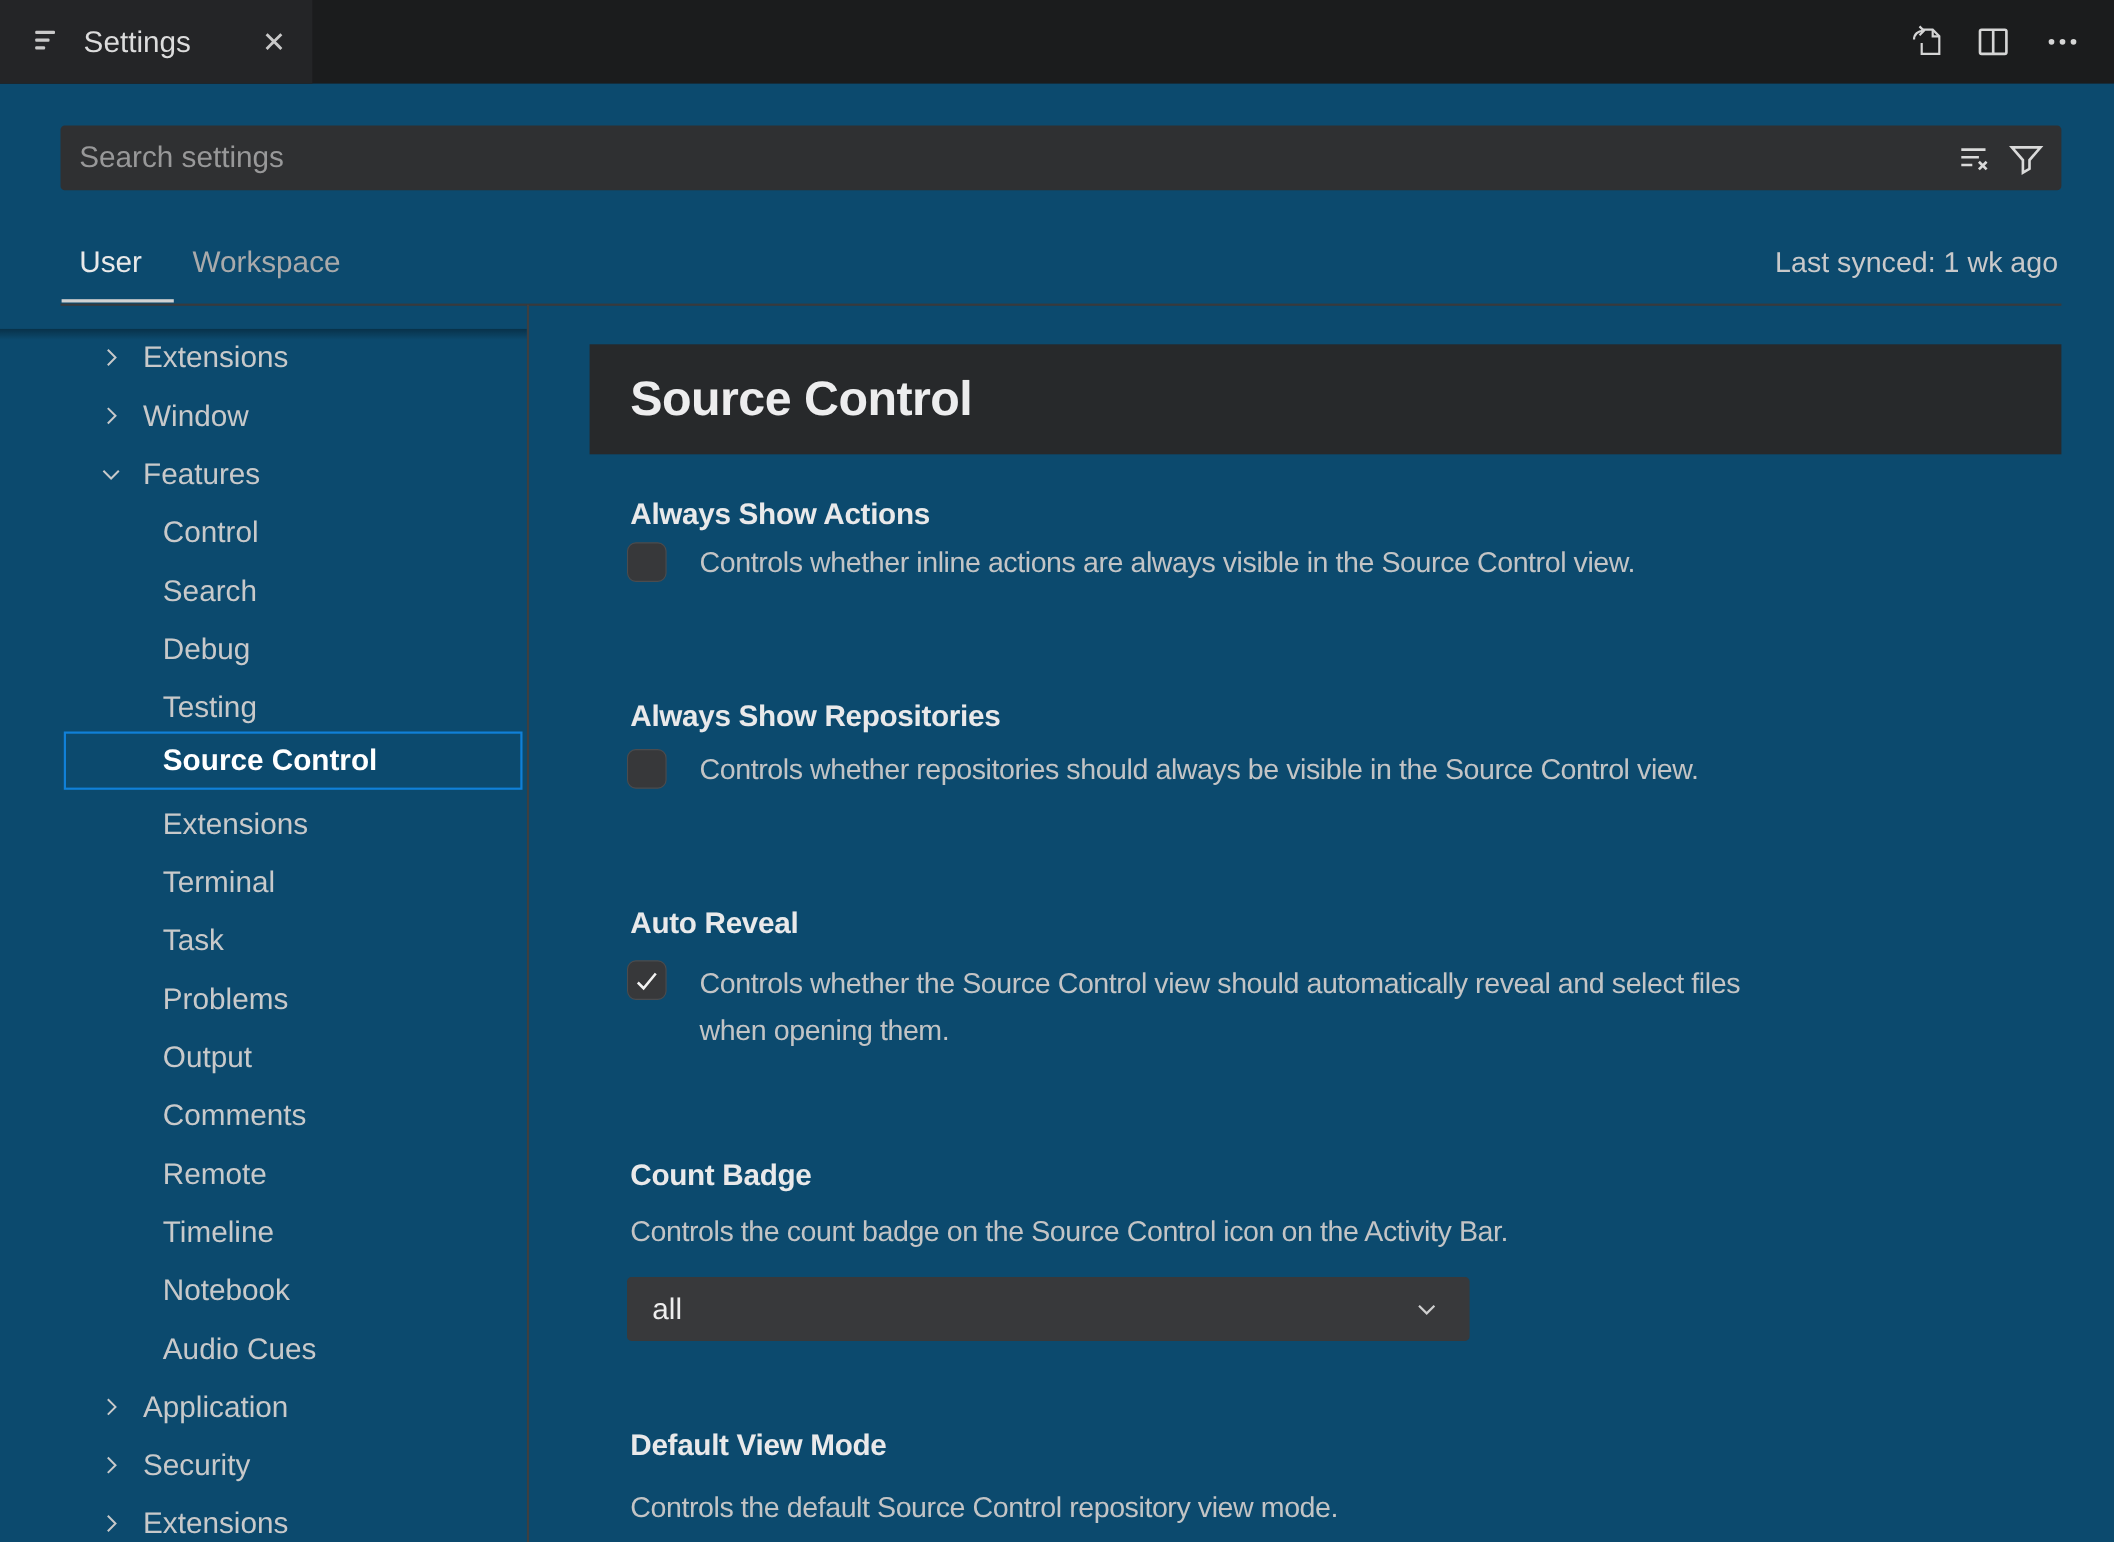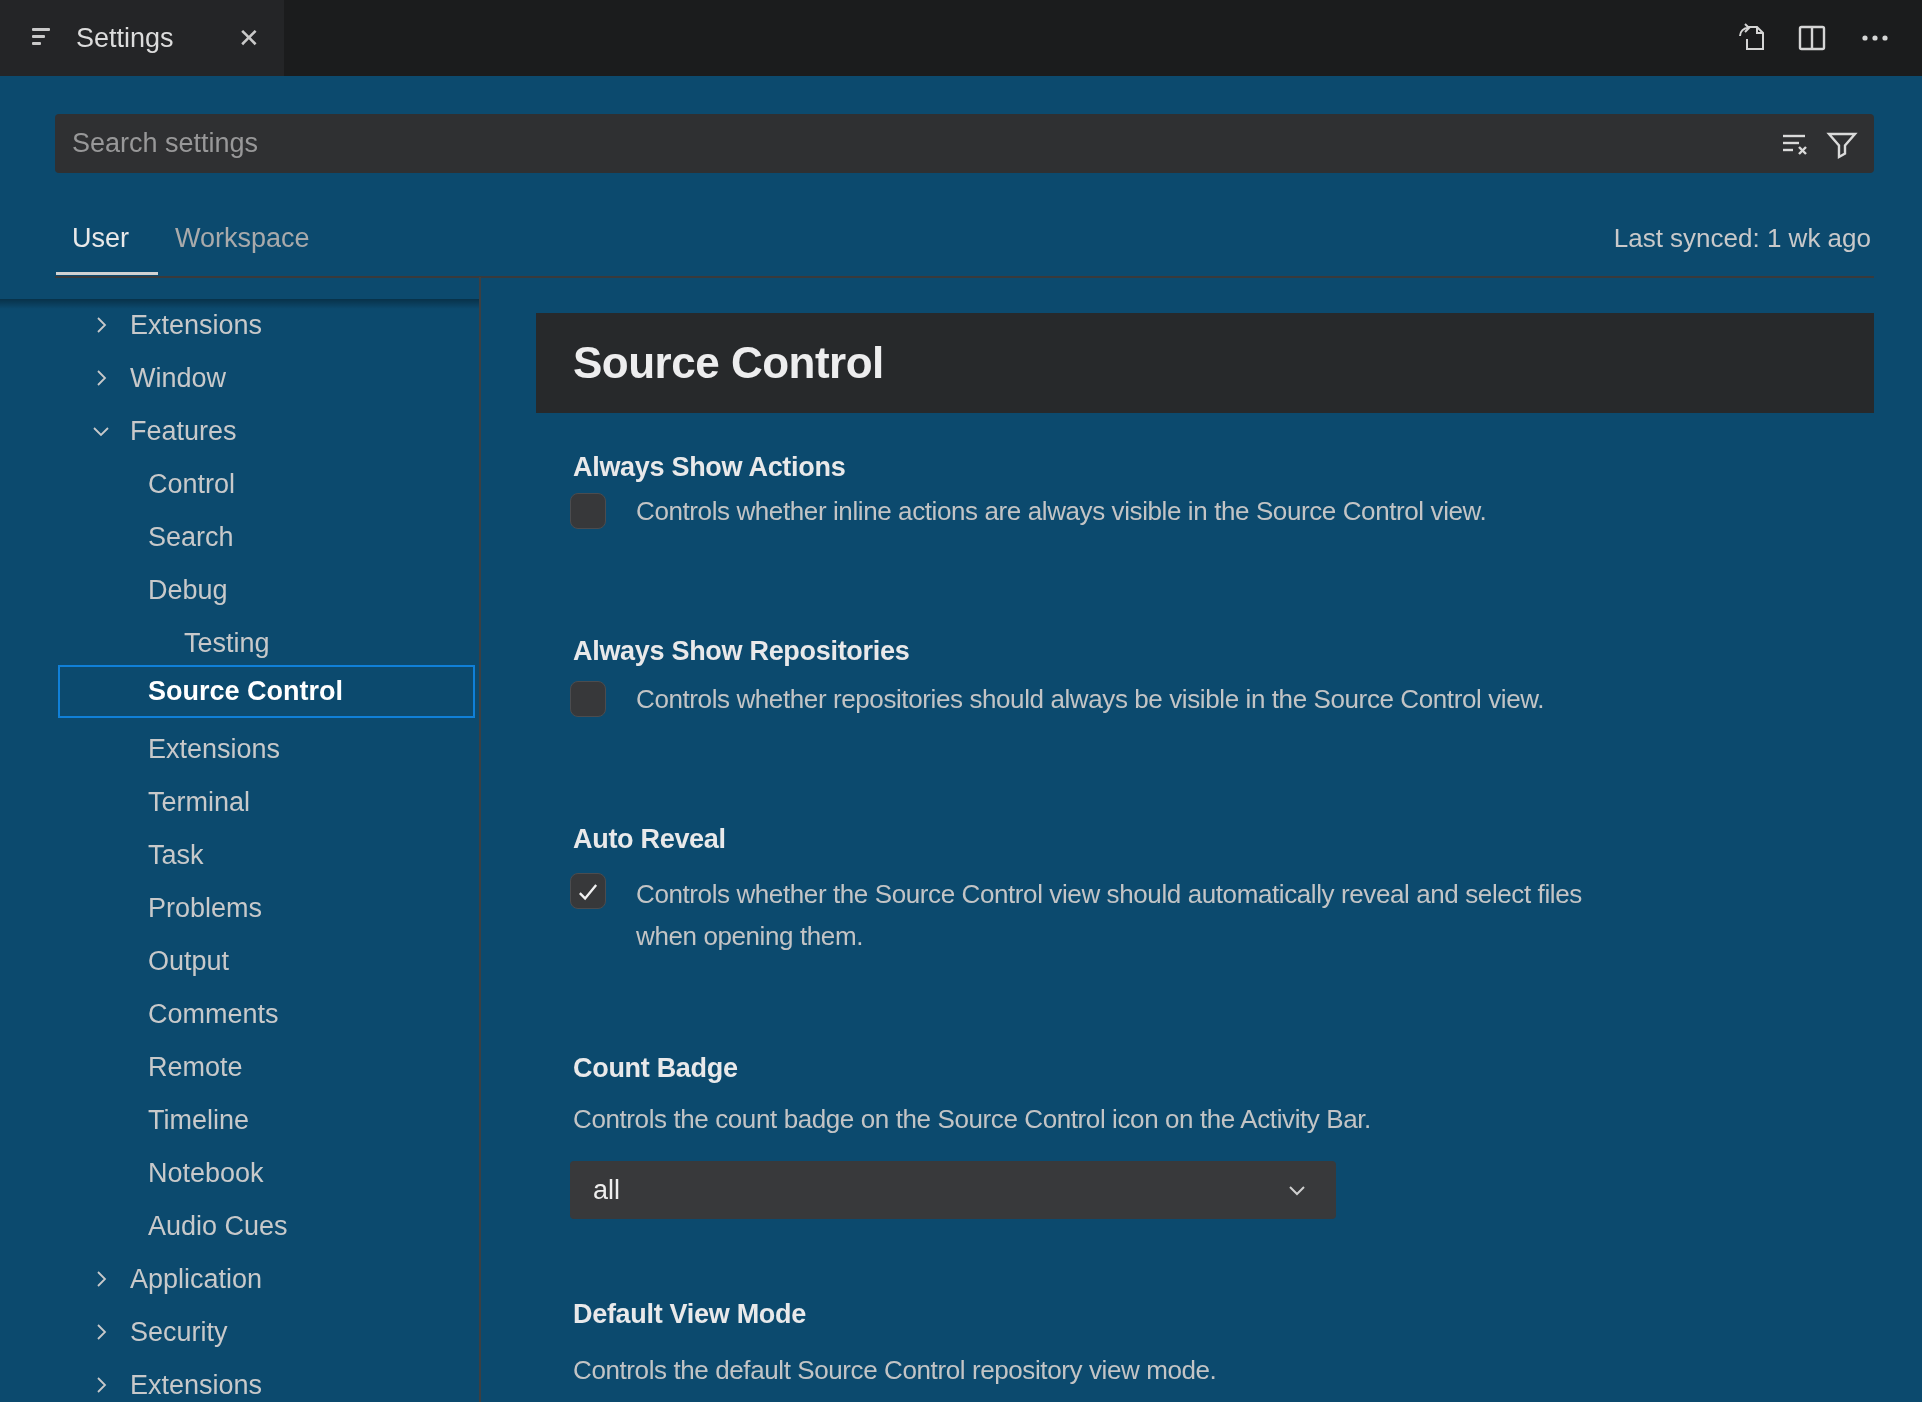--- a/index.html
+++ b/index.html
@@ -171,21 +171,21 @@
       </div>
       <div class="toc-row lv2" style="top: 180px;">
         <span class="lbl">Control</span>
       </div>
       <div class="toc-row lv2" style="top: 233px;">
         <span class="lbl">Search</span>
       </div>
       <div class="toc-row lv2" style="top: 286px;">
         <span class="lbl">Debug</span>
       </div>
-      <div class="toc-row lv2" style="top: 339px; margin-left: 36px;">
+      <div class="toc-row lv2" style="top: 339px;">
         <span class="lbl">Testing</span>
       </div>
       <div class="toc-row lv2 selected" style="top: 387px;">
         <span class="lbl">Source Control</span>
       </div>
       <div class="toc-row lv2" style="top: 445px;">
         <span class="lbl">Extensions</span>
       </div>
       <div class="toc-row lv2" style="top: 498px;">
         <span class="lbl">Terminal</span>

